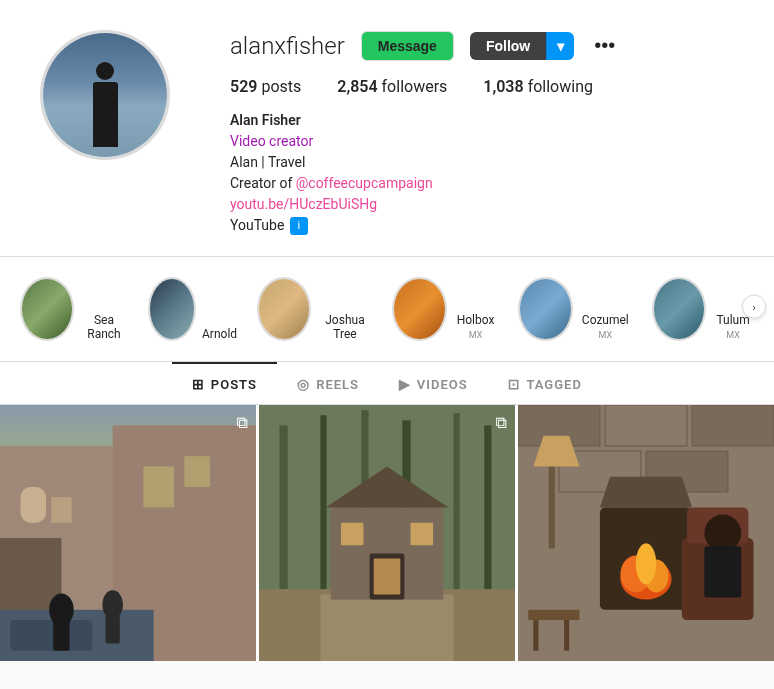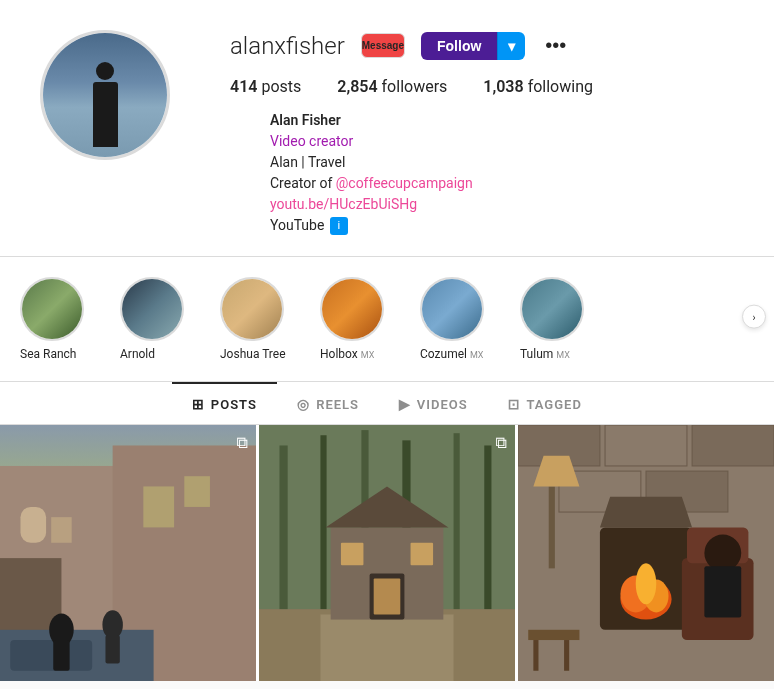--- a/index.html
+++ b/index.html
@@ -42,34 +42,34 @@
       margin-bottom: 16px;
     }
 
     .username {
       font-size: 24px;
       font-weight: 300;
       color: #262626;
     }
 
     .btn-message {
-      padding: 6px 0;
+      padding: 6px 16px;
       border: 1px solid #dbdbdb;
-      background: #ef4444;
+      background: #22c55e;
       border-radius: 6px;
-      font-size: 10px;
+      font-size: 14px;
       font-weight: 600;
       cursor: pointer;
       color: #262626;
     }
 
     .btn-follow {
       padding: 6px 16px;
       border: none;
-      background: #4c1d95;
+      background: #404040;
       border-radius: 6px 0 0 6px;
       font-size: 14px;
       font-weight: 600;
       cursor: pointer;
       color: #fff;
     }
 
     .btn-follow-dropdown {
       padding: 6px 10px;
       border: none;
@@ -108,21 +108,20 @@
       color: #262626;
     }
 
     .stat-count {
       font-weight: 600;
     }
 
     .bio-section {
       font-size: 14px;
       line-height: 1.5;
-      margin-left: 40px;
     }
 
     .bio-name {
       font-weight: 600;
       color: #262626;
     }
 
     .bio-occupation {
       color: #a21caf;
     }
@@ -152,22 +151,21 @@
       padding: 20px 20px;
       border-bottom: 1px solid #dbdbdb;
       display: flex;
       align-items: center;
       gap: 20px;
       position: relative;
     }
 
     .highlight-item {
       display: flex;
-      flex-direction: column;
-      align-items: flex-start;
+      align-items: flex-end;
       gap: 6px;
       cursor: pointer;
       min-width: 80px;
     }
 
     .highlight-circle {
       width: 64px;
       height: 64px;
       border-radius: 50%;
       overflow: hidden;
@@ -329,21 +327,21 @@
         <button class="btn-follow">Follow</button>
         <button class="btn-follow-dropdown">
           <span>▾</span>
         </button>
       </div>
       <button class="btn-more">•••</button>
     </div>
 
     <div class="stats-row">
       <div class="stat-item">
-        <span class="stat-count">414</span>
+        <span class="stat-count">529</span>
         <span>posts</span>
       </div>
       <div class="stat-item">
         <span class="stat-count">2,854</span>
         <span>followers</span>
       </div>
       <div class="stat-item">
         <span class="stat-count">1,038</span>
         <span>following</span>
       </div>

